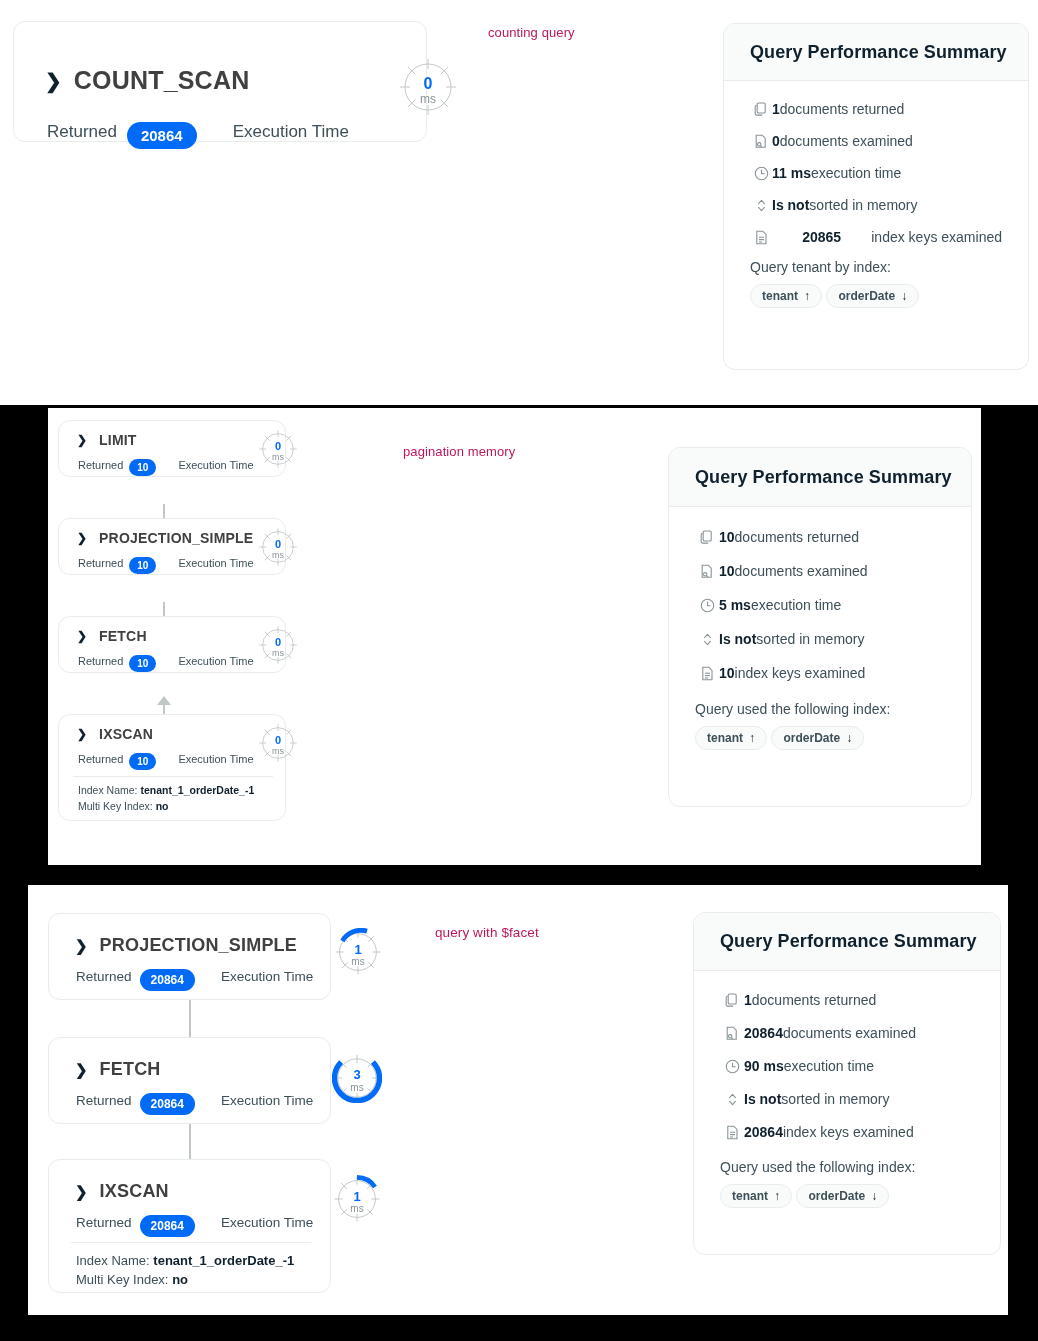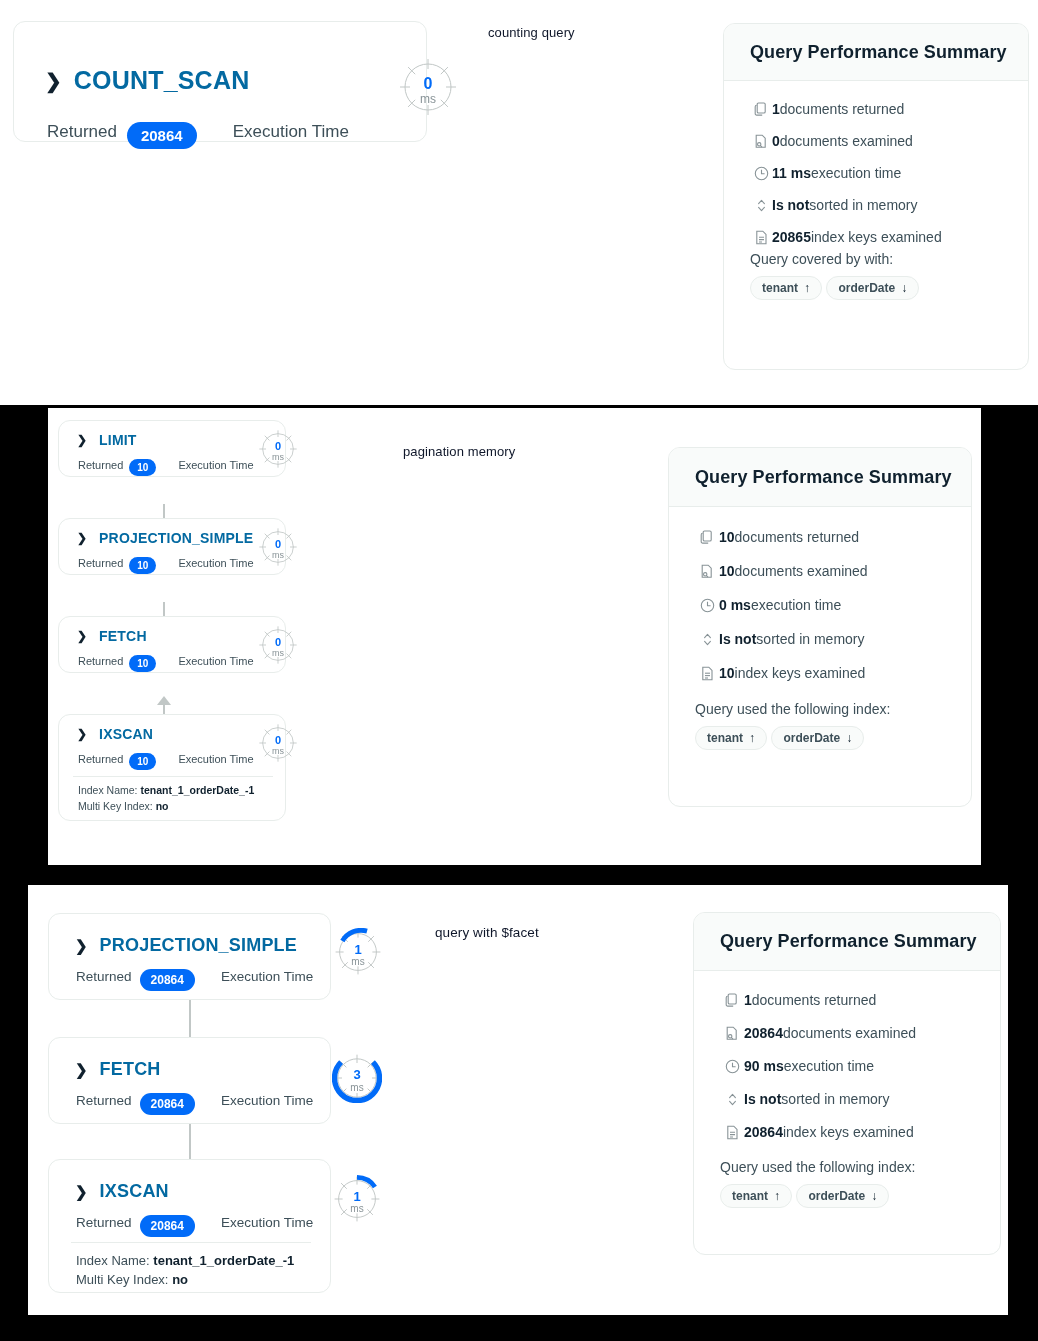--- a/index.html
+++ b/index.html
@@ -14,21 +14,21 @@
   .section{position:absolute;background:#ffffff;overflow:hidden;}
 
   
   #sec1{left:0;top:0;width:1038px;height:405px;}
   #sec2{left:48px;top:408px;width:933px;height:457px;}
   #sec3{left:28px;top:885px;width:980px;height:430px;}
 
   
   .annot{
     position:absolute;
-    color:#0f172a;
+    color:#be185d;
     font-size:13px;
     letter-spacing:.1px;
     white-space:nowrap;
   }
 
   
   .stage{
     position:absolute;
     background:#fff;
     border:1px solid #e8edeb;
@@ -36,21 +36,21 @@
     box-sizing:border-box;
   }
   .stage-head{
     display:flex;align-items:center;gap:12px;
   }
   .chev{
     color:#10212e;font-weight:bold;line-height:1;
     display:inline-block;
   }
   .stage-title{
-    color:#0369a1;font-weight:bold;letter-spacing:.2px;
+    color:#404040;font-weight:bold;letter-spacing:.2px;
     white-space:nowrap;
   }
   .stage-row{
     display:flex;align-items:flex-start;
     color:#3d4f58;
     white-space:nowrap;
   }
   .ret-label{color:#3d4f58;}
   .pill{
     background:#016bf8;color:#fff;font-weight:bold;
@@ -190,34 +190,34 @@
         <span class="pico" style="width:22px;">
           <svg width="11" height="15" viewBox="0 0 11 15" fill="none" stroke="#889397" stroke-width="1.1" stroke-linecap="round" stroke-linejoin="round">
             <path d="M2.6 5.6 L5.5 2.4 L8.4 5.6"></path>
             <path d="M2.6 9.4 L5.5 12.6 L8.4 9.4"></path>
           </svg>
         </span>
         <b>Is not</b>
           <span> sorted in memory</span>
       </div>
 
-      <div class="prow" style="font-size:14px;margin-bottom:6px;">
+      <div class="prow" style="font-size:14px;margin-bottom:14px;justify-content:space-between;">
         <span class="pico" style="width:22px;">
           <svg width="13" height="15" viewBox="0 0 13 15" fill="none" stroke="#889397" stroke-width="1.1">
             <path d="M1.8 1.2 h6 l3.2 3.2 v9.4 h-9.2 z"></path>
             <line x1="4" y1="7.2" x2="9" y2="7.2"></line>
             <line x1="4" y1="9.6" x2="9" y2="9.6"></line>
             <line x1="4" y1="12" x2="7" y2="12"></line>
           </svg>
         </span>
         <b>20865</b>
           <span> index keys examined</span>
       </div>
 
-      <div class="idx-head" style="font-size:14px;margin-bottom:9px;">Query covered by with:</div>
+      <div class="idx-head" style="font-size:14px;margin-bottom:9px;">Query tenant by index:</div>
 
       <div class="chip" style="font-size:12px;padding:4px 11px;margin-bottom:7px;">
         <span>tenant</span>
         <span class="dir">↑</span>
       </div>
       <div class="chip" style="font-size:12px;padding:4px 11px;">
         <span>orderDate</span>
         <span class="dir">↓</span>
       </div>
 
@@ -388,21 +388,21 @@
           <span> documents examined</span>
       </div>
 
       <div class="prow" style="font-size:14px;margin-bottom:18px;">
         <span class="pico" style="width:24px;">
           <svg width="15" height="15" viewBox="0 0 15 15" fill="none" stroke="#889397" stroke-width="1.1">
             <circle cx="7.5" cy="7.5" r="6.2"></circle>
             <path d="M7.5 3.8 v3.9 h3.1"></path>
           </svg>
         </span>
-        <b>0 ms</b>
+        <b>5 ms</b>
           <span> execution time</span>
       </div>
 
       <div class="prow" style="font-size:14px;margin-bottom:18px;">
         <span class="pico" style="width:24px;">
           <svg width="11" height="15" viewBox="0 0 11 15" fill="none" stroke="#889397" stroke-width="1.1" stroke-linecap="round" stroke-linejoin="round">
             <path d="M2.6 5.6 L5.5 2.4 L8.4 5.6"></path>
             <path d="M2.6 9.4 L5.5 12.6 L8.4 9.4"></path>
           </svg>
         </span>

